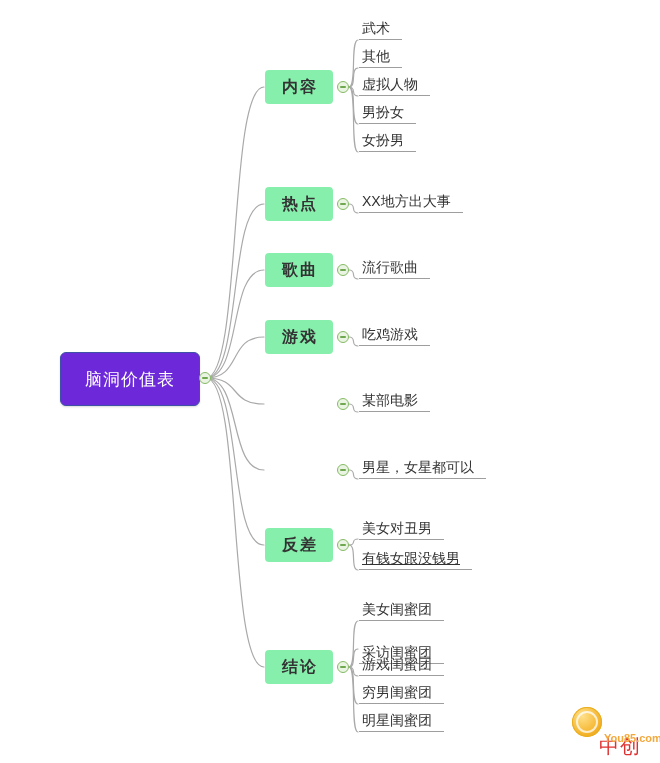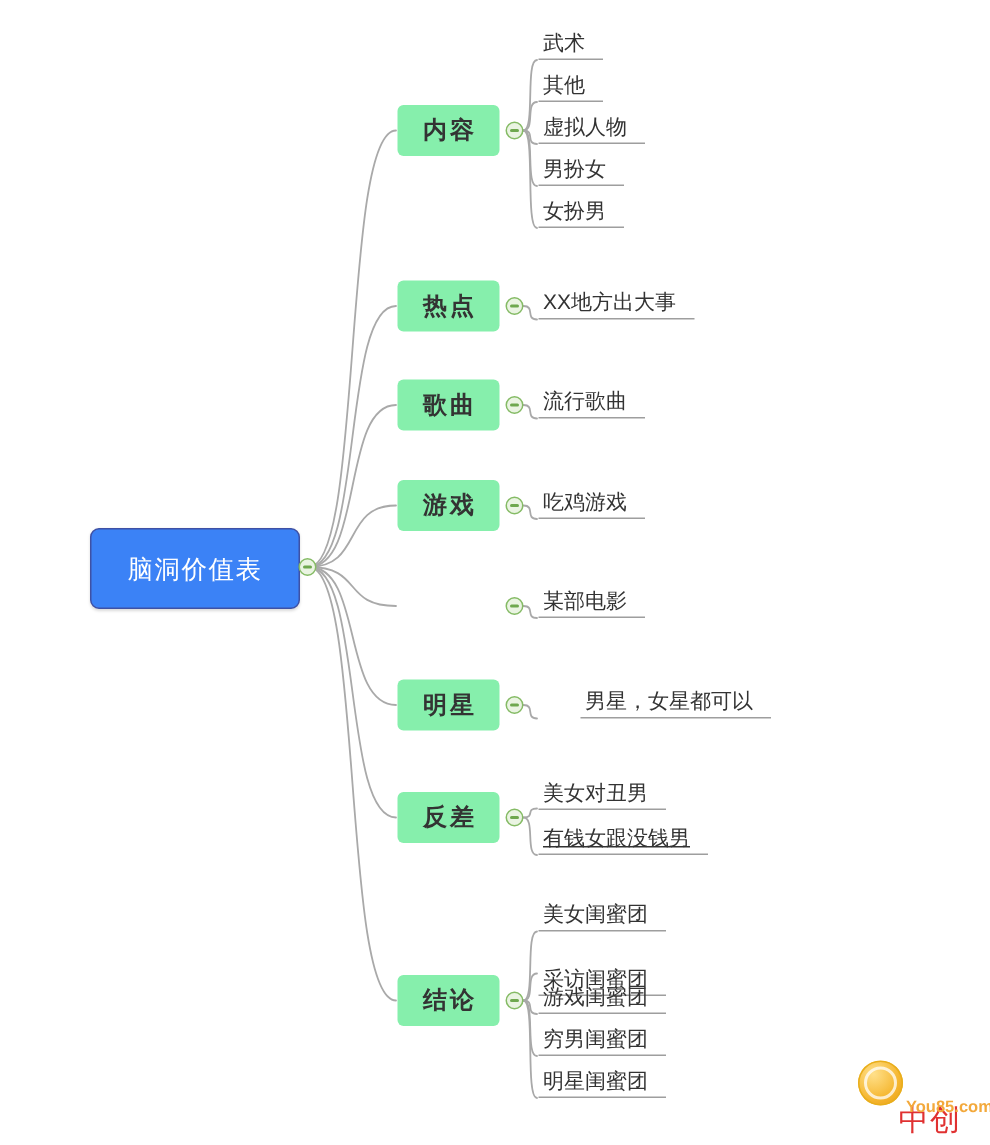--- a/index.html
+++ b/index.html
@@ -2,21 +2,21 @@
 <html><head>
 <meta charset="utf-8">
 <style>
   html,body{margin:0;padding:0;background:#fff;}
   body{font-family:"Liberation Sans","DejaVu Sans",sans-serif;}
   .canvas{position:relative;width:660px;height:763px;background:#fff;overflow:hidden;}
   .connectors{position:absolute;left:0;top:0;width:660px;height:763px;pointer-events:none;}
   .connectors path{fill:none;stroke:#A9A9A9;stroke-width:1.2;stroke-linecap:round;}
   .node-root{
     position:absolute;left:60px;top:352px;width:138px;height:52px;
-    background:#3b82f6;border:1px solid #3E51A6;border-radius:6px;
+    background:#6d28d9;border:1px solid #3E51A6;border-radius:6px;
     color:#fff;display:flex;align-items:center;justify-content:center;
     font-size:17px;letter-spacing:1px;box-shadow:0 1px 2px rgba(0,0,0,.15);
     cursor:pointer;
   }
   .node-branch{
     position:absolute;left:265px;width:68px;height:34px;
     background:#86efac;border-radius:4px;color:#333;
     display:flex;align-items:center;justify-content:center;
     font-size:16px;font-weight:600;letter-spacing:2px;text-indent:2px;
     cursor:pointer;
@@ -81,21 +81,20 @@
 
   <div class="node-root">脑洞价值表</div>
   <span class="collapse" style="left:199px;top:372px;">
       <i class="minus"></i>
     </span>
 
   <div class="node-branch" style="top:70px;">内容</div>
   <div class="node-branch" style="top:253px;">歌曲</div>
   <div class="node-branch" style="top:187px;">热点</div>
   <div class="node-branch" style="top:320px;">游戏</div>
-  <div class="node-branch" style="top:453px;">明星</div>
   <div class="node-branch" style="top:528px;">反差</div>
   <div class="node-branch" style="top:650px;text-align:right;">结论</div>
 
   <span class="collapse" style="left:337px;top:81px;">
       <i class="minus"></i>
     </span>
   <span class="collapse" style="left:337px;top:198px;">
       <i class="minus"></i>
     </span>
   <span class="collapse" style="left:337px;top:264px;">
@@ -120,21 +119,21 @@
   <div class="leaf" style="top:18px;">武术</div>
   <div class="leaf" style="top:46px;">其他</div>
   <div class="leaf" style="top:74px;">虚拟人物</div>
   <div class="leaf" style="top:102px;">男扮女</div>
   <div class="leaf" style="top:130px;">女扮男</div>
 
   <div class="leaf" style="top:191px;">XX地方出大事</div>
   <div class="leaf" style="top:257px;">流行歌曲</div>
   <div class="leaf" style="top:324px;">吃鸡游戏</div>
   <div class="leaf" style="top:390px;">某部电影</div>
-  <div class="leaf" style="top:457px;margin-left:28px;">男星，女星都可以</div>
+  <div class="leaf" style="top:457px;">男星，女星都可以</div>
 
   <div class="leaf" style="top:518px;">美女对丑男</div>
   <div class="leaf" style="top:548px;text-decoration:underline;">有钱女跟没钱男</div>
 
   <div class="leaf" style="top:599px;">美女闺蜜团</div>
   <div class="leaf" style="top:642px;text-align:right;">采访闺蜜团</div>
   <div class="leaf" style="top:654px;">游戏闺蜜团</div>
   <div class="leaf" style="top:682px;">穷男闺蜜团</div>
   <div class="leaf" style="top:710px;">明星闺蜜团</div>
 

